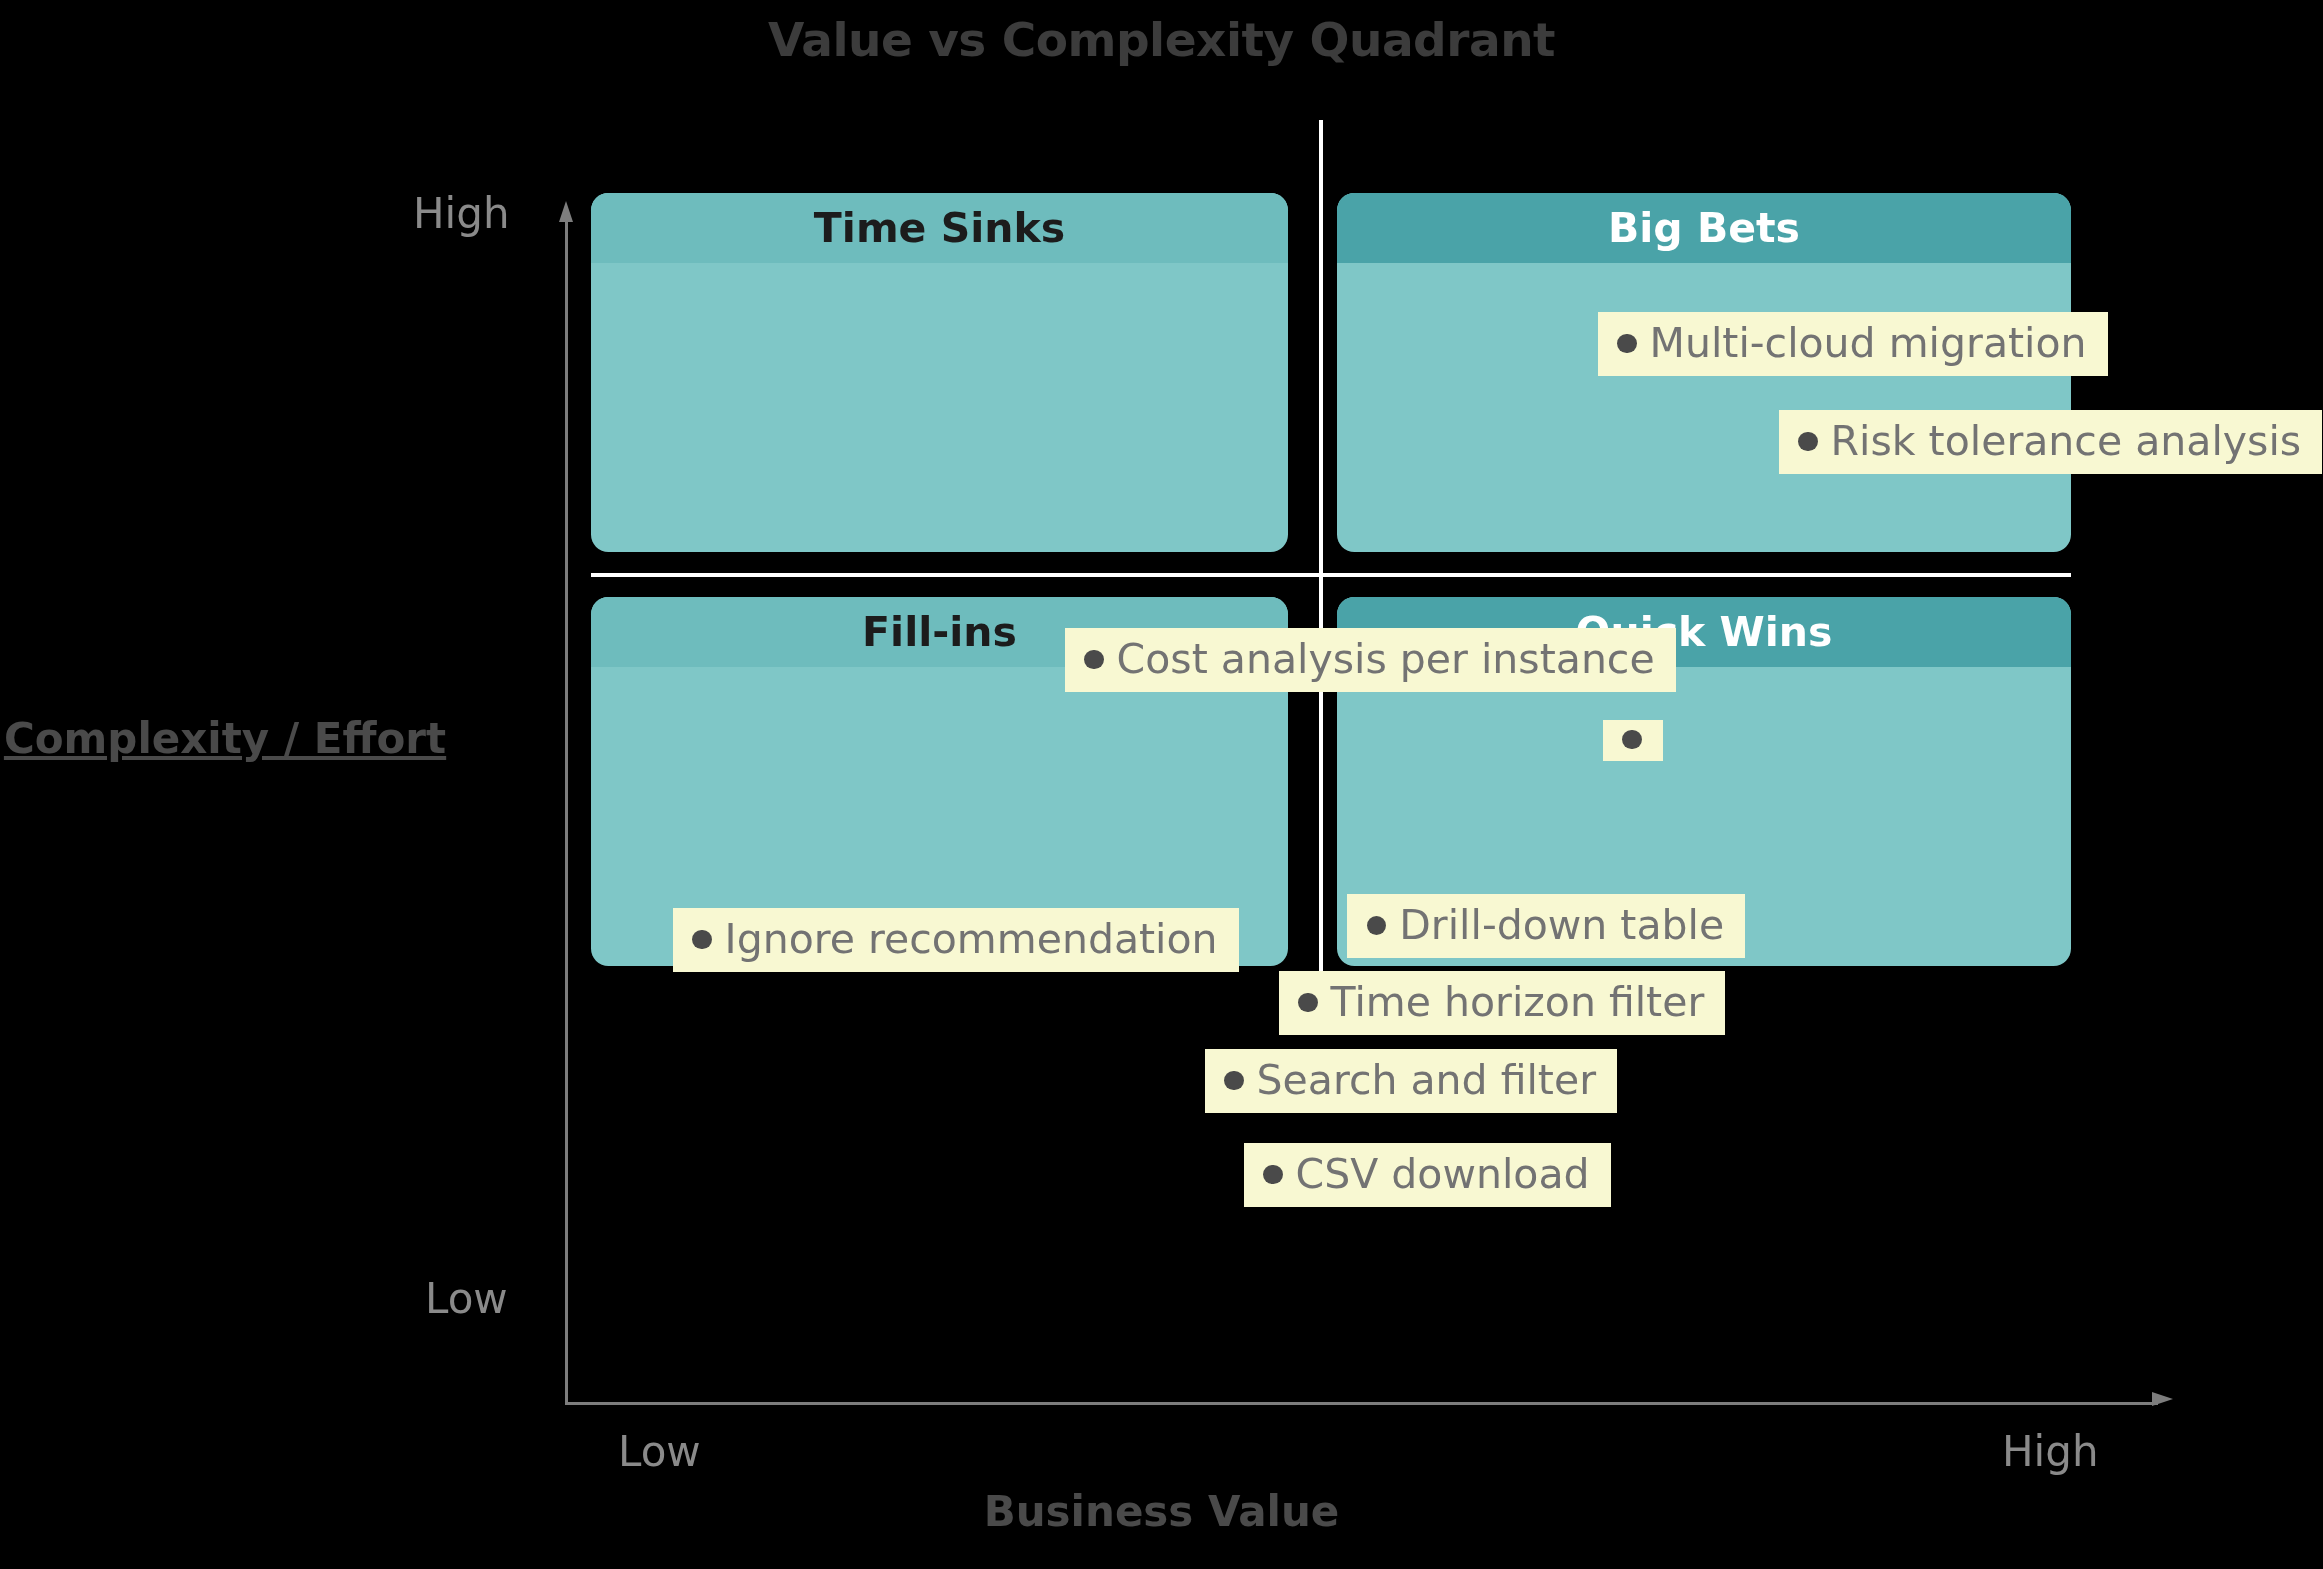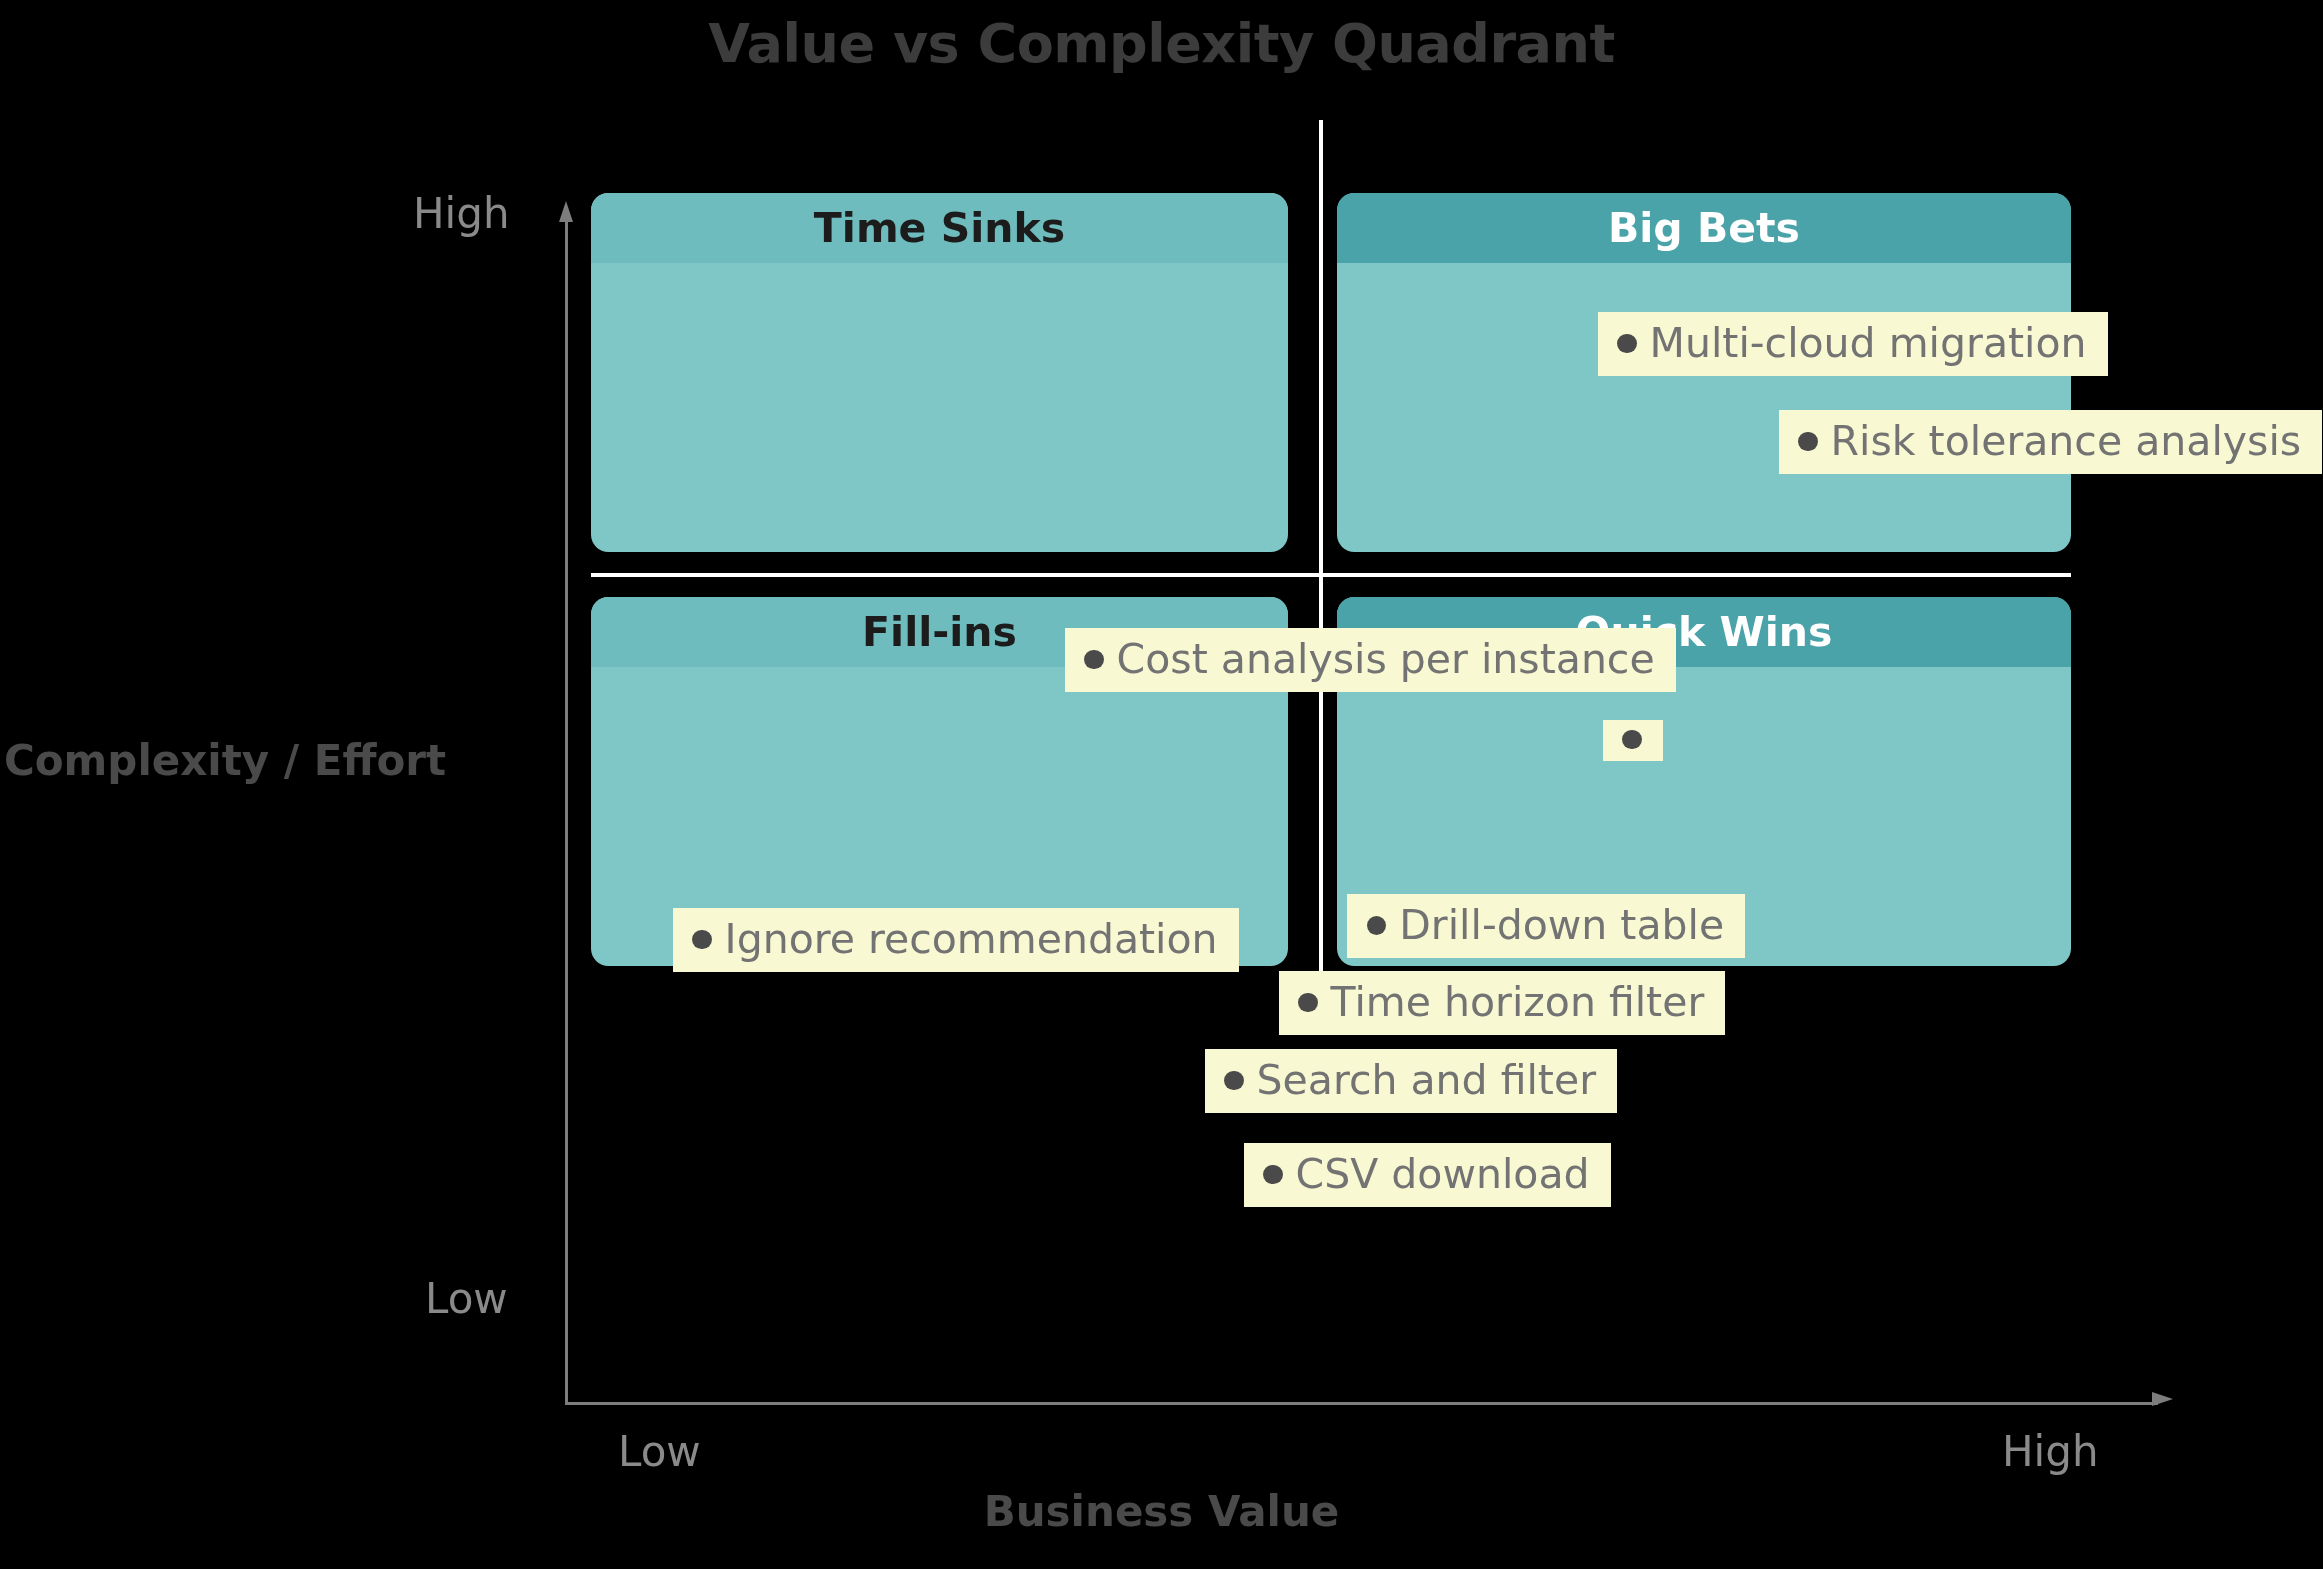--- a/index.html
+++ b/index.html
@@ -16,21 +16,21 @@
     color: #3a3a3a;
   }
 
   
   #chart-title {
     position: absolute;
     top: 11.6px;
     left: 0;
     width: 2323px;
     text-align: center;
-    font-size: 54px;
+    font-size: 47px;
     font-weight: bold;
     color: #3c3c3c;
     letter-spacing: -0.5px;
     white-space: nowrap;
   }
 
   
   
   #plot-area {
     position: absolute;
@@ -168,21 +168,21 @@
   #tick-x-high { left: 2002px; top: 1427px; }
 
   
   .axis-title {
     position: absolute;
     font-size: 42px;
     font-weight: bold;
     color: #4a4a4a;
     white-space: nowrap;
   }
-  #axis-title-y { left: 3.9px; top: 736px; }
+  #axis-title-y { left: 3.9px; top: 714px; text-decoration: underline; }
   #axis-title-x { left: 0px; top: 1487px; width: 2323px; text-align: center; }
 </style>
 </head>
 <body>
 
 <div id="chart-title">Value vs Complexity Quadrant</div>
 
 <div id="plot-area">
 
   <div class="axis-line" id="y-axis-line"></div>

